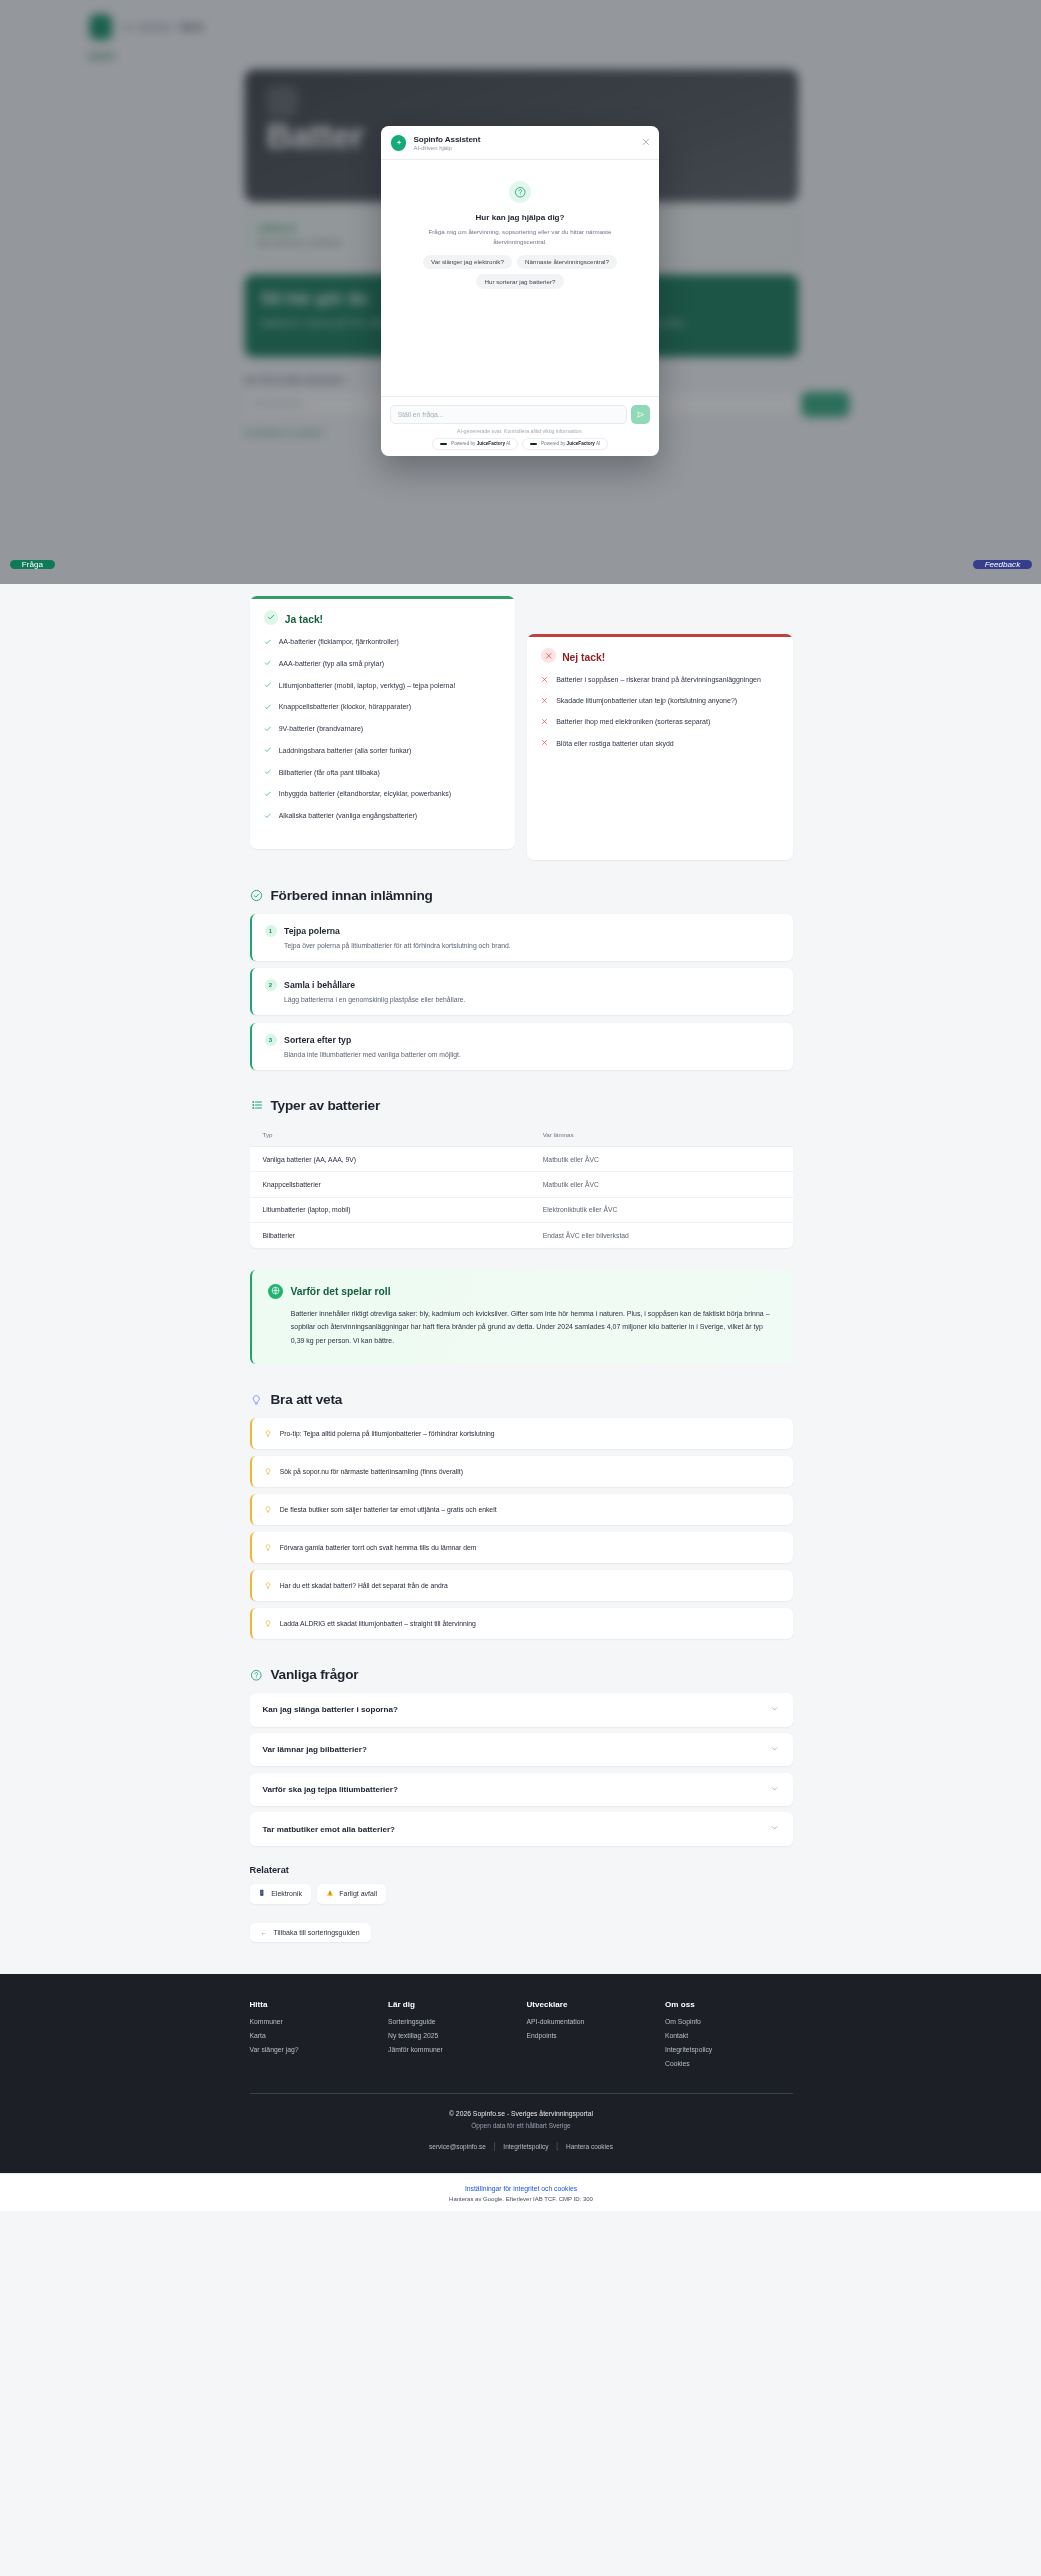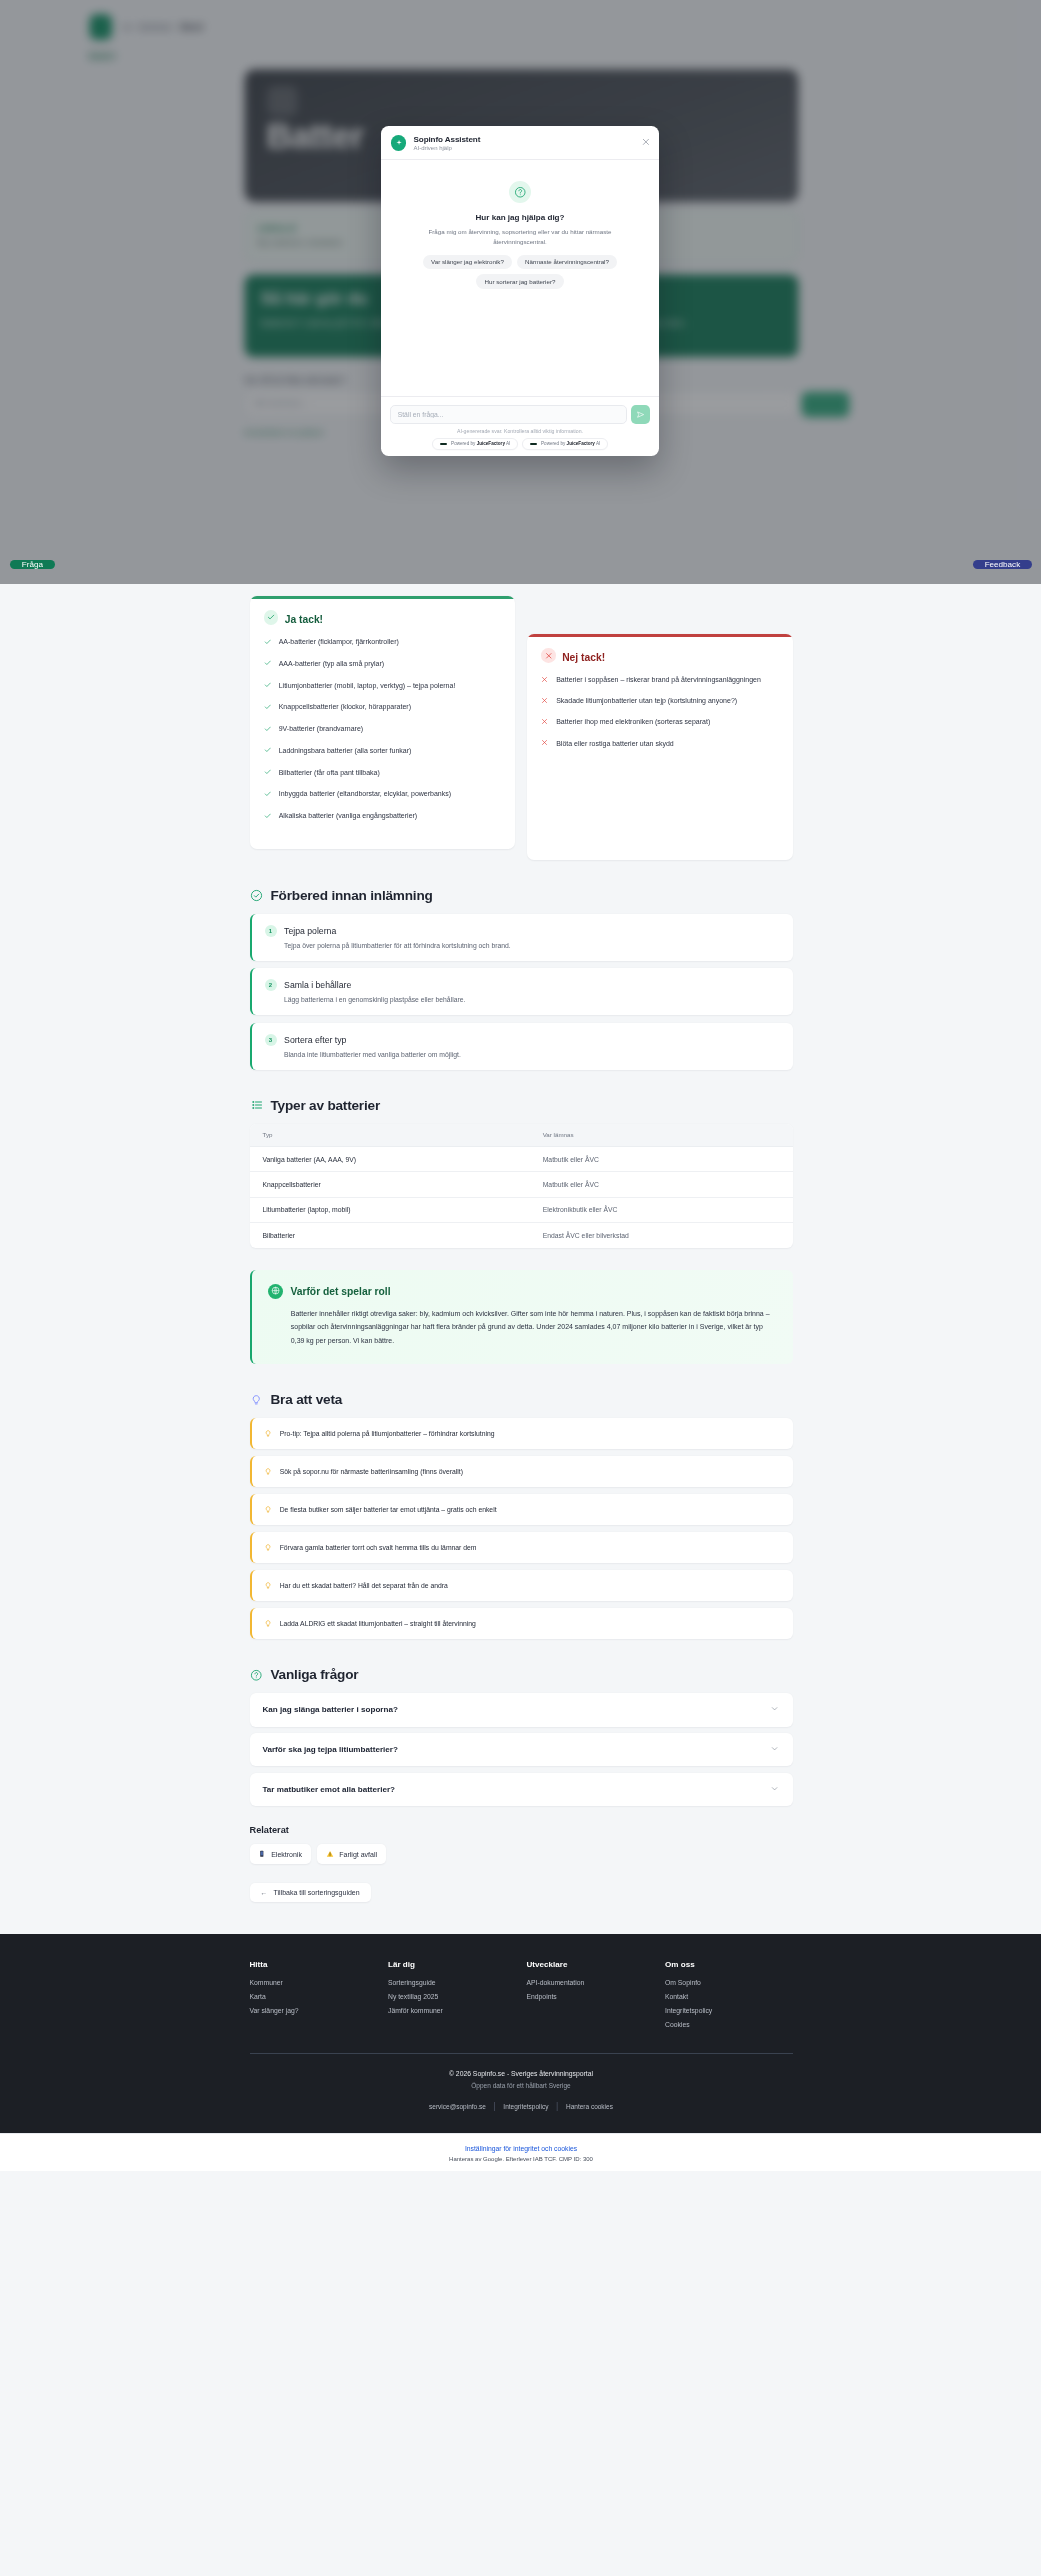--- a/index.html
+++ b/index.html
@@ -55,21 +55,21 @@
     display:flex; align-items:center; padding:0 8.7px; font-size:8.1px; color:#9aa2ae;
     position:relative;
   }
   .askrow .btn {
     position:absolute; right:-51px; top:0; width:47px; height:25px; border-radius:6.5px;
     background:#2fa97c;
   }
   .askrow .note { margin-top:11px; font-size:7.6px; color:#14794f; }
   .float-btn { position:absolute; bottom:15px; border-radius:542px; padding:0 12px; font-size:8.1px; color:#fff; }
   .float-left { left:9.8px; background:#0f7a55; }
-  .float-right { right:9.8px; background:#343e8c; }
+  .float-right { right:9.8px; background:#343e8c;font-style:italic; }
   .modal {
     position:absolute; left:381px; top:126px; width:278px; height:330px;
     background:#fff; border-radius:7.6px; box-shadow: 0 14px 33px rgba(10,14,22,.30);
     display:flex; flex-direction:column; overflow:hidden;
   }
   .modal-head { display:flex; align-items:center; gap:7px; padding:8.7px 9.8px; border-bottom:0.5px solid #ececf0; position:relative; }
   .spark {
     width:15.7px; height:15.7px; border-radius:50%; background:#16a97a;
     display:flex; align-items:center; justify-content:center; color:#fff; font-size:8.1px; line-height:1;
   }
@@ -141,21 +141,21 @@
 
   .step {
     background:#fff; border-radius:6px; border-left:2.2px solid #19a96f;
     padding:11px 13px 12px; margin-bottom:7.6px; box-shadow:0 0.5px 1.6px rgba(16,24,40,.05);
   }
   .step-top { display:flex; align-items:center; gap:7.6px; margin-bottom:4.9px; }
   .step-num {
     width:12px; height:12px; border-radius:50%; background:#d8f5e7; color:#14925f;
     font-size:6px; display:flex; align-items:center; justify-content:center; font-weight:700;
   }
-  .step-title { font-size:8.7px; font-weight:400; }
+  .step-title { font-size:8.7px; font-weight:700; }
   .step-desc { font-size:6.8px; color:#5d6472; padding-left:19.5px; }
 
   .tbl { background:#fff; border-radius:6px; overflow:hidden; box-shadow:0 0.5px 1.6px rgba(16,24,40,.05); }
   .tbl table { width:100%; border-collapse:collapse; }
   .tbl th {
     text-align:left; font-size:6.2px; font-weight:400; color:#6f7683;
     background:#f4f6f8; padding:7.6px 13px; border-bottom:0.5px solid #ebeef1;
   }
   .tbl td { font-size:6.8px; padding:8.7px 13px; border-bottom:0.5px solid #eef0f3; color:#272d3a; }
   .tbl td.muted { color:#5d6472; }
@@ -600,20 +600,26 @@
     </div>
 
     <div>
       <div class="faq">
         <span class="q">Kan jag slänga batterier i soporna?</span>
         <span class="chev"><svg viewBox="0 0 24 24" width="9.2" height="9.2" fill="none" stroke="currentColor" stroke-width="1.8" stroke-linecap="round" stroke-linejoin="round">
               <path d="M6 9.5l6 6 6-6"></path>
             </svg></span>
       </div>
       <div class="faq">
+        <span class="q">Var lämnar jag bilbatterier?</span>
+        <span class="chev"><svg viewBox="0 0 24 24" width="9.2" height="9.2" fill="none" stroke="currentColor" stroke-width="1.8" stroke-linecap="round" stroke-linejoin="round">
+              <path d="M6 9.5l6 6 6-6"></path>
+            </svg></span>
+      </div>
+      <div class="faq">
         <span class="q">Varför ska jag tejpa litiumbatterier?</span>
         <span class="chev"><svg viewBox="0 0 24 24" width="9.2" height="9.2" fill="none" stroke="currentColor" stroke-width="1.8" stroke-linecap="round" stroke-linejoin="round">
               <path d="M6 9.5l6 6 6-6"></path>
             </svg></span>
       </div>
       <div class="faq">
         <span class="q">Tar matbutiker emot alla batterier?</span>
         <span class="chev"><svg viewBox="0 0 24 24" width="9.2" height="9.2" fill="none" stroke="currentColor" stroke-width="1.8" stroke-linecap="round" stroke-linejoin="round">
               <path d="M6 9.5l6 6 6-6"></path>
             </svg></span>

